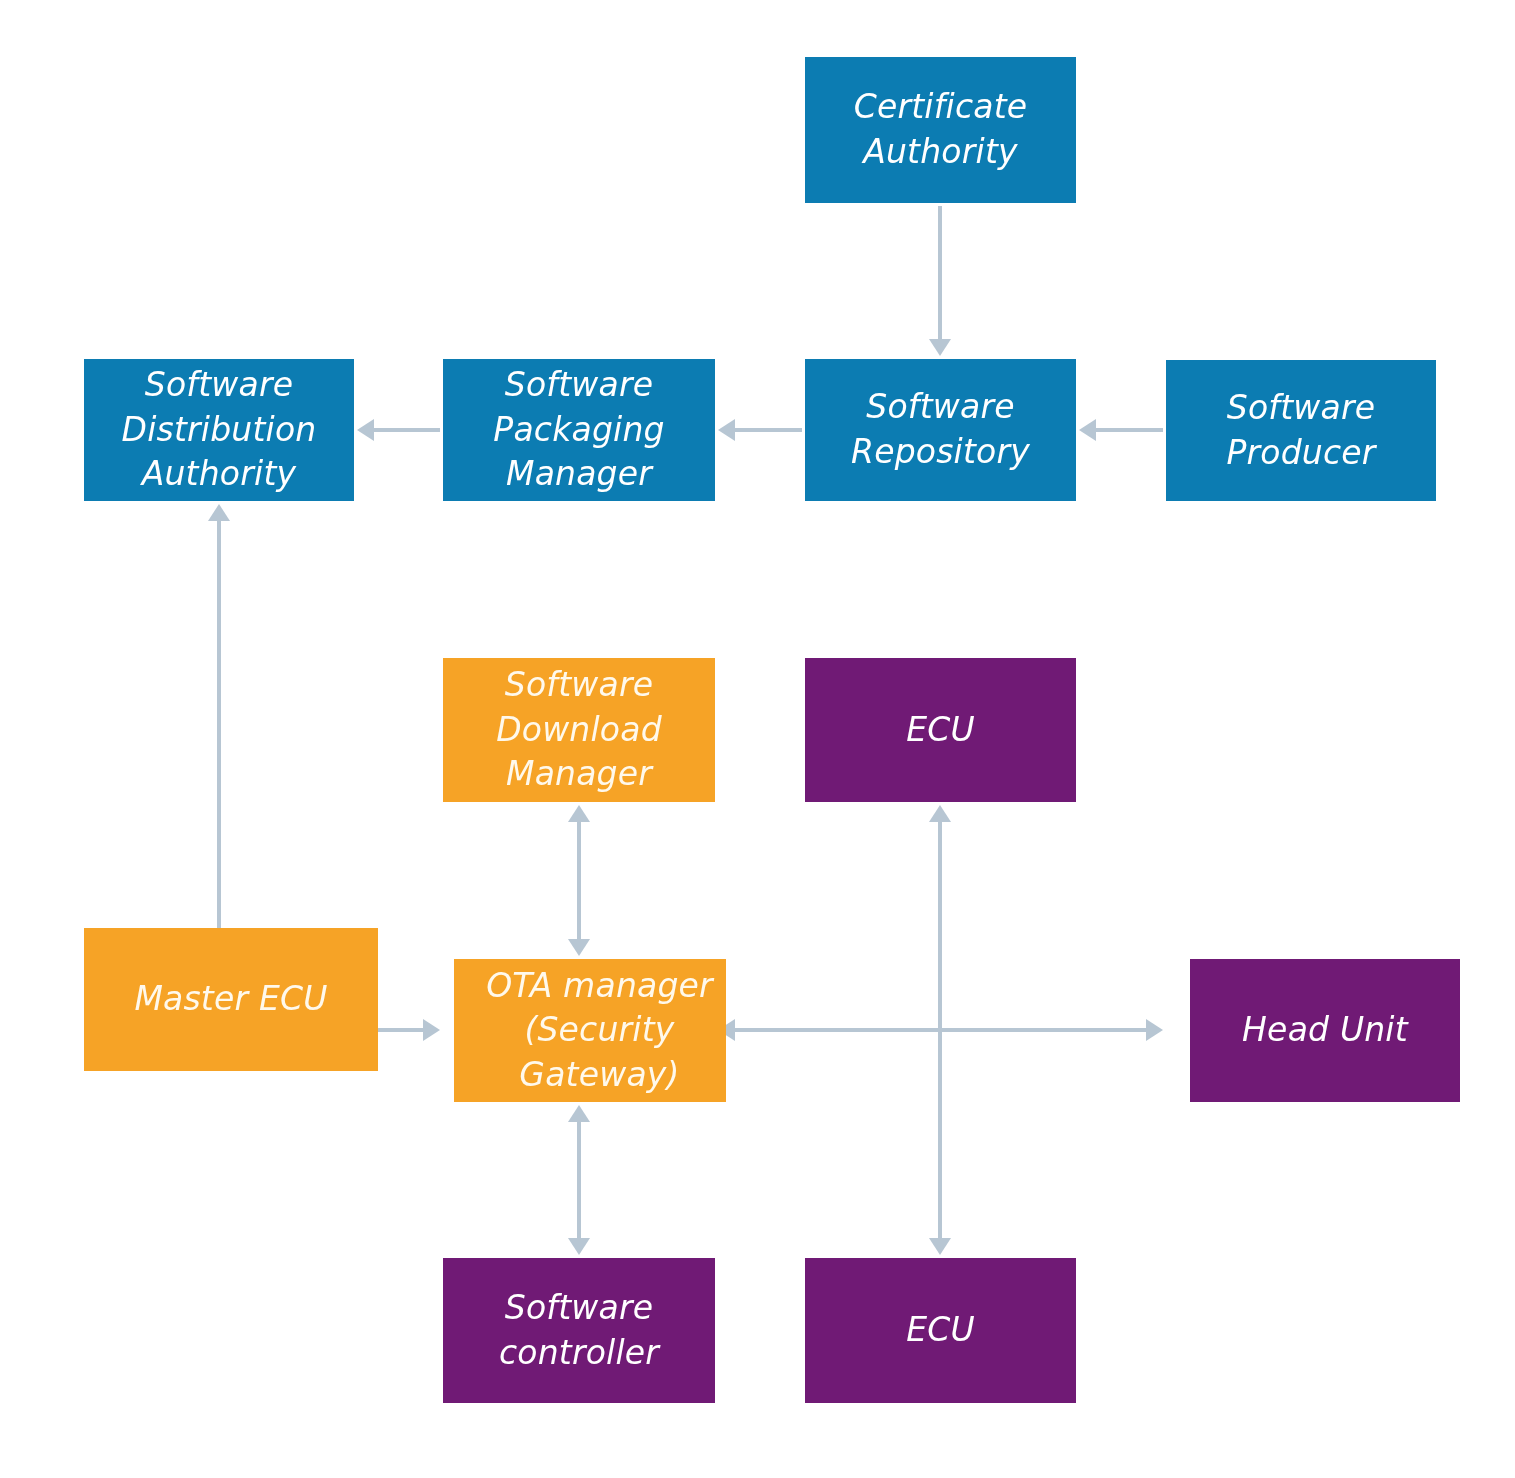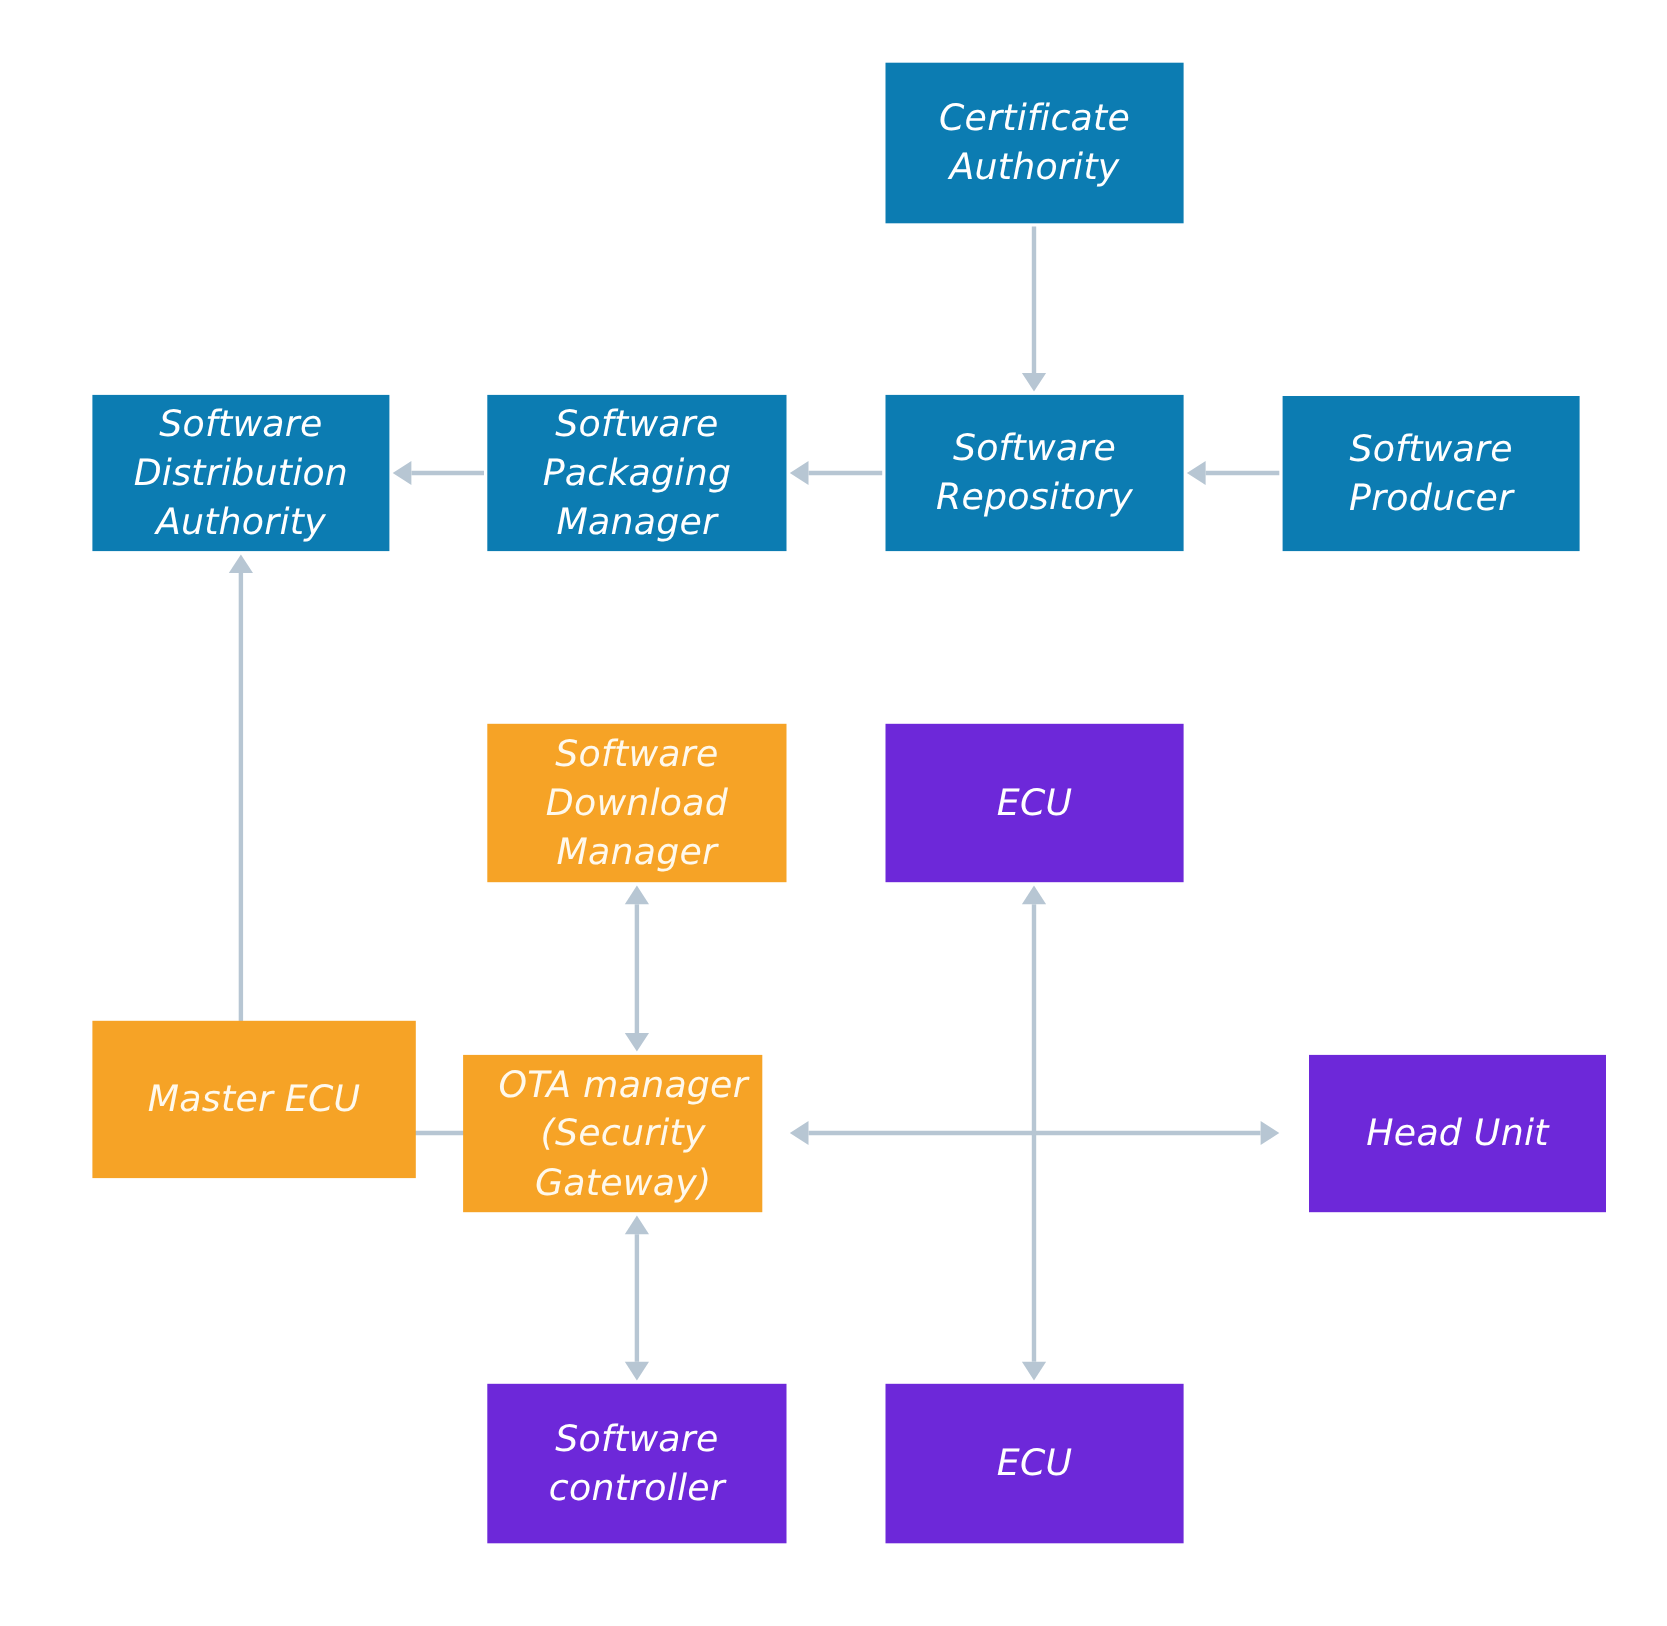--- a/index.html
+++ b/index.html
@@ -33,21 +33,21 @@
     padding: 4px 8px;
     z-index: 2;
     font-style: italic;
   }
   .node .label {
     white-space: pre-line;
     display: block;
   }
   .node.blue  { background: #0C7CB2; }
   .node.orange{ background: #F6A326; color: #FFF9EC; }
-  .node.green { background: #6d28d9; }
+  .node.green { background: #701a75; }
 
   #edges {
     position: absolute;
     left: 0;
     top: 0;
     width: 1515px;
     height: 1478px;
     z-index: 1;
   }
 </style>
@@ -129,21 +129,21 @@
         <span class="label">Software
 Download
 Manager</span>
       </div>
       <div class="node green" style="left: 805px; top: 658px; width: 271px; height: 144px;">
         <span class="label">ECU</span>
       </div>
       <div class="node orange" style="left: 84px; top: 928px; width: 294px; height: 143px; justify-content: center;">
         <span class="label">Master ECU</span>
       </div>
-      <div class="node orange" style="left: 421px; top: 959px; width: 272px; height: 143px; padding-left: 27px;">
+      <div class="node orange" style="left: 454px; top: 959px; width: 272px; height: 143px; padding-left: 27px;">
         <span class="label">OTA manager
 (Security
 Gateway)</span>
       </div>
       <div class="node green" style="left: 1190px; top: 959px; width: 270px; height: 143px;">
         <span class="label">Head Unit</span>
       </div>
       <div class="node green" style="left: 443px; top: 1258px; width: 272px; height: 145px;">
         <span class="label">Software
 controller</span>

